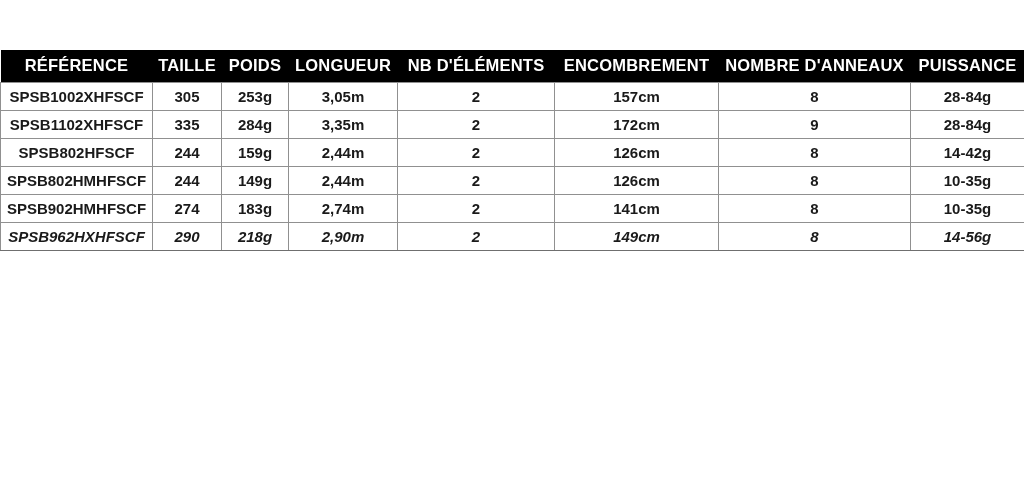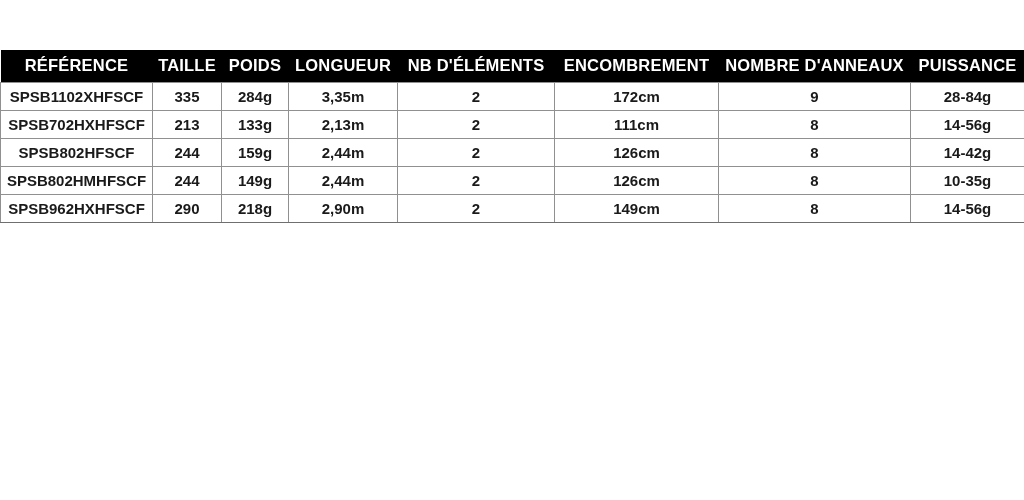--- a/index.html
+++ b/index.html
@@ -42,20 +42,21 @@
     vertical-align: middle;
     font-weight: bold;
     font-size: 15px;
     color: #1a1a1a;
     white-space: nowrap;
     overflow: hidden;
     background: #ffffff;
   }
   tbody tr:last-child td {
     border-bottom: 1px solid #6f6f6f;
+    font-style: italic;
   }
 </style>
 </head>
 <body>
 
 <div class="table-wrap">
   <table>
     <colgroup>
         <col style="width: 152px;">
         <col style="width: 69px;">
@@ -73,38 +74,38 @@
           <th>POIDS</th>
           <th>LONGUEUR</th>
           <th>NB D'ÉLÉMENTS</th>
           <th>ENCOMBREMENT</th>
           <th>NOMBRE D'ANNEAUX</th>
           <th>PUISSANCE</th>
         </tr>
     </thead>
     <tbody>
         <tr>
+          <td>SPSB1002XHFSCF</td>
+          <td>305</td>
+          <td>253g</td>
+          <td>3,05m</td>
+          <td>2</td>
+          <td>157cm</td>
+          <td>8</td>
+          <td>28-84g</td>
+        </tr>
+        <tr>
           <td>SPSB1102XHFSCF</td>
           <td>335</td>
           <td>284g</td>
           <td>3,35m</td>
           <td>2</td>
           <td>172cm</td>
           <td>9</td>
           <td>28-84g</td>
-        </tr>
-        <tr>
-          <td>SPSB702HXHFSCF</td>
-          <td>213</td>
-          <td>133g</td>
-          <td>2,13m</td>
-          <td>2</td>
-          <td>111cm</td>
-          <td>8</td>
-          <td>14-56g</td>
         </tr>
         <tr>
           <td>SPSB802HFSCF</td>
           <td>244</td>
           <td>159g</td>
           <td>2,44m</td>
           <td>2</td>
           <td>126cm</td>
           <td>8</td>
           <td>14-42g</td>
@@ -113,20 +114,30 @@
           <td>SPSB802HMHFSCF</td>
           <td>244</td>
           <td>149g</td>
           <td>2,44m</td>
           <td>2</td>
           <td>126cm</td>
           <td>8</td>
           <td>10-35g</td>
         </tr>
         <tr>
+          <td>SPSB902HMHFSCF</td>
+          <td>274</td>
+          <td>183g</td>
+          <td>2,74m</td>
+          <td>2</td>
+          <td>141cm</td>
+          <td>8</td>
+          <td>10-35g</td>
+        </tr>
+        <tr>
           <td>SPSB962HXHFSCF</td>
           <td>290</td>
           <td>218g</td>
           <td>2,90m</td>
           <td>2</td>
           <td>149cm</td>
           <td>8</td>
           <td>14-56g</td>
         </tr>
       </tbody>

